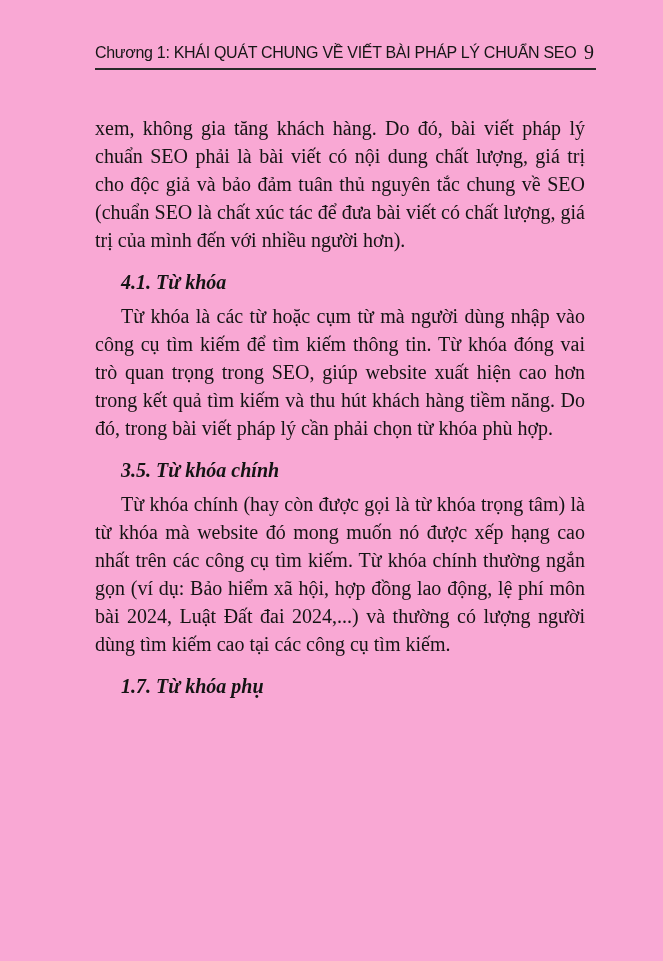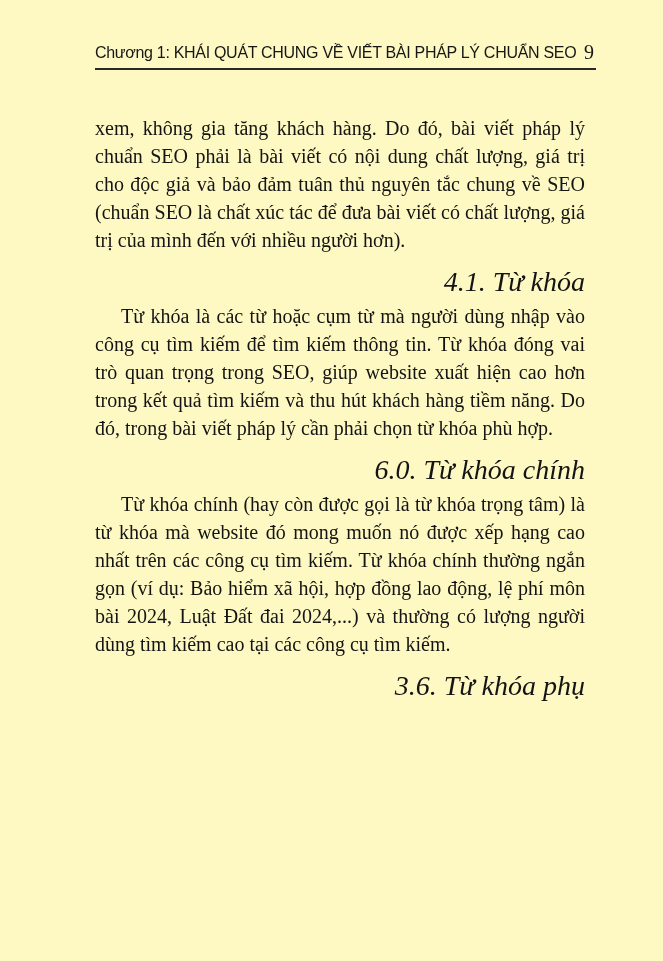--- a/index.html
+++ b/index.html
@@ -13,21 +13,21 @@
     overflow: hidden;
     font-family: "Liberation Serif", serif;
     color: #141414;
     -webkit-font-smoothing: antialiased;
   }
   .sheet {
     box-sizing: border-box;
     width: 663px;
     height: 961px;
     padding: 42px 0 0 95px;
-    background: #fef9c3;
+    background: #f9a8d4;
   }
   .page-header {
     width: 501px;
     display: flex;
     justify-content: space-between;
     align-items: flex-end;
     padding-bottom: 6px;
     border-bottom: 2px solid #2a2a2a;
   }
   .running-head {
@@ -59,25 +59,25 @@
   }
   .section-heading {
     font-size: 20px;
     line-height: 28px;
     font-weight: bold;
     font-style: normal;
     text-align: left;
     margin: 0 0 26px 26px;
   }
   .subsection-heading {
-    font-size: 28px;
+    font-size: 20px;
     line-height: 28px;
-    font-weight: normal;
+    font-weight: bold;
     font-style: italic;
-    text-align: right;
+    text-align: left;
     margin: 0 0 6px 26px;
   }
 </style>
 </head>
 <body>
 
 <div class="sheet">
 
   <header class="page-header">
     <span class="running-head">Chương 1: KHÁI QUÁT CHUNG VỀ VIẾT BÀI PHÁP LÝ CHUẨN SEO</span>
@@ -86,22 +86,22 @@
 
   <main class="page-body">
 
     <p>xem, không gia tăng khách hàng. Do đó, bài viết pháp lý chuẩn SEO phải là bài viết có nội dung chất lượng, giá trị cho độc giả và bảo đảm tuân thủ nguyên tắc chung về SEO (chuẩn SEO là chất xúc tác để đưa bài viết có chất lượng, giá trị của mình đến với nhiều người hơn).</p>
 
 
     <h3 class="subsection-heading">4.1. Từ khóa</h3>
 
     <p class="indent">Từ khóa là các từ hoặc cụm từ mà người dùng nhập vào công cụ tìm kiếm để tìm kiếm thông tin. Từ khóa đóng vai trò quan trọng trong SEO, giúp website xuất hiện cao hơn trong kết quả tìm kiếm và thu hút khách hàng tiềm năng. Do đó, trong bài viết pháp lý cần phải chọn từ khóa phù hợp.</p>
 
-    <h3 class="subsection-heading">6.0. Từ khóa chính</h3>
+    <h3 class="subsection-heading">3.5. Từ khóa chính</h3>
 
     <p class="indent">Từ khóa chính (hay còn được gọi là từ khóa trọng tâm) là từ khóa mà website đó mong muốn nó được xếp hạng cao nhất trên các công cụ tìm kiếm. Từ khóa chính thường ngắn gọn (ví dụ: Bảo hiểm xã hội, hợp đồng lao động, lệ phí môn bài 2024, Luật Đất đai 2024,...) và thường có lượng người dùng tìm kiếm cao tại các công cụ tìm kiếm.</p>
 
-    <h3 class="subsection-heading">3.6. Từ khóa phụ</h3>
+    <h3 class="subsection-heading">1.7. Từ khóa phụ</h3>
 
 
   </main>
 
 </div>
 
 </body></html>

